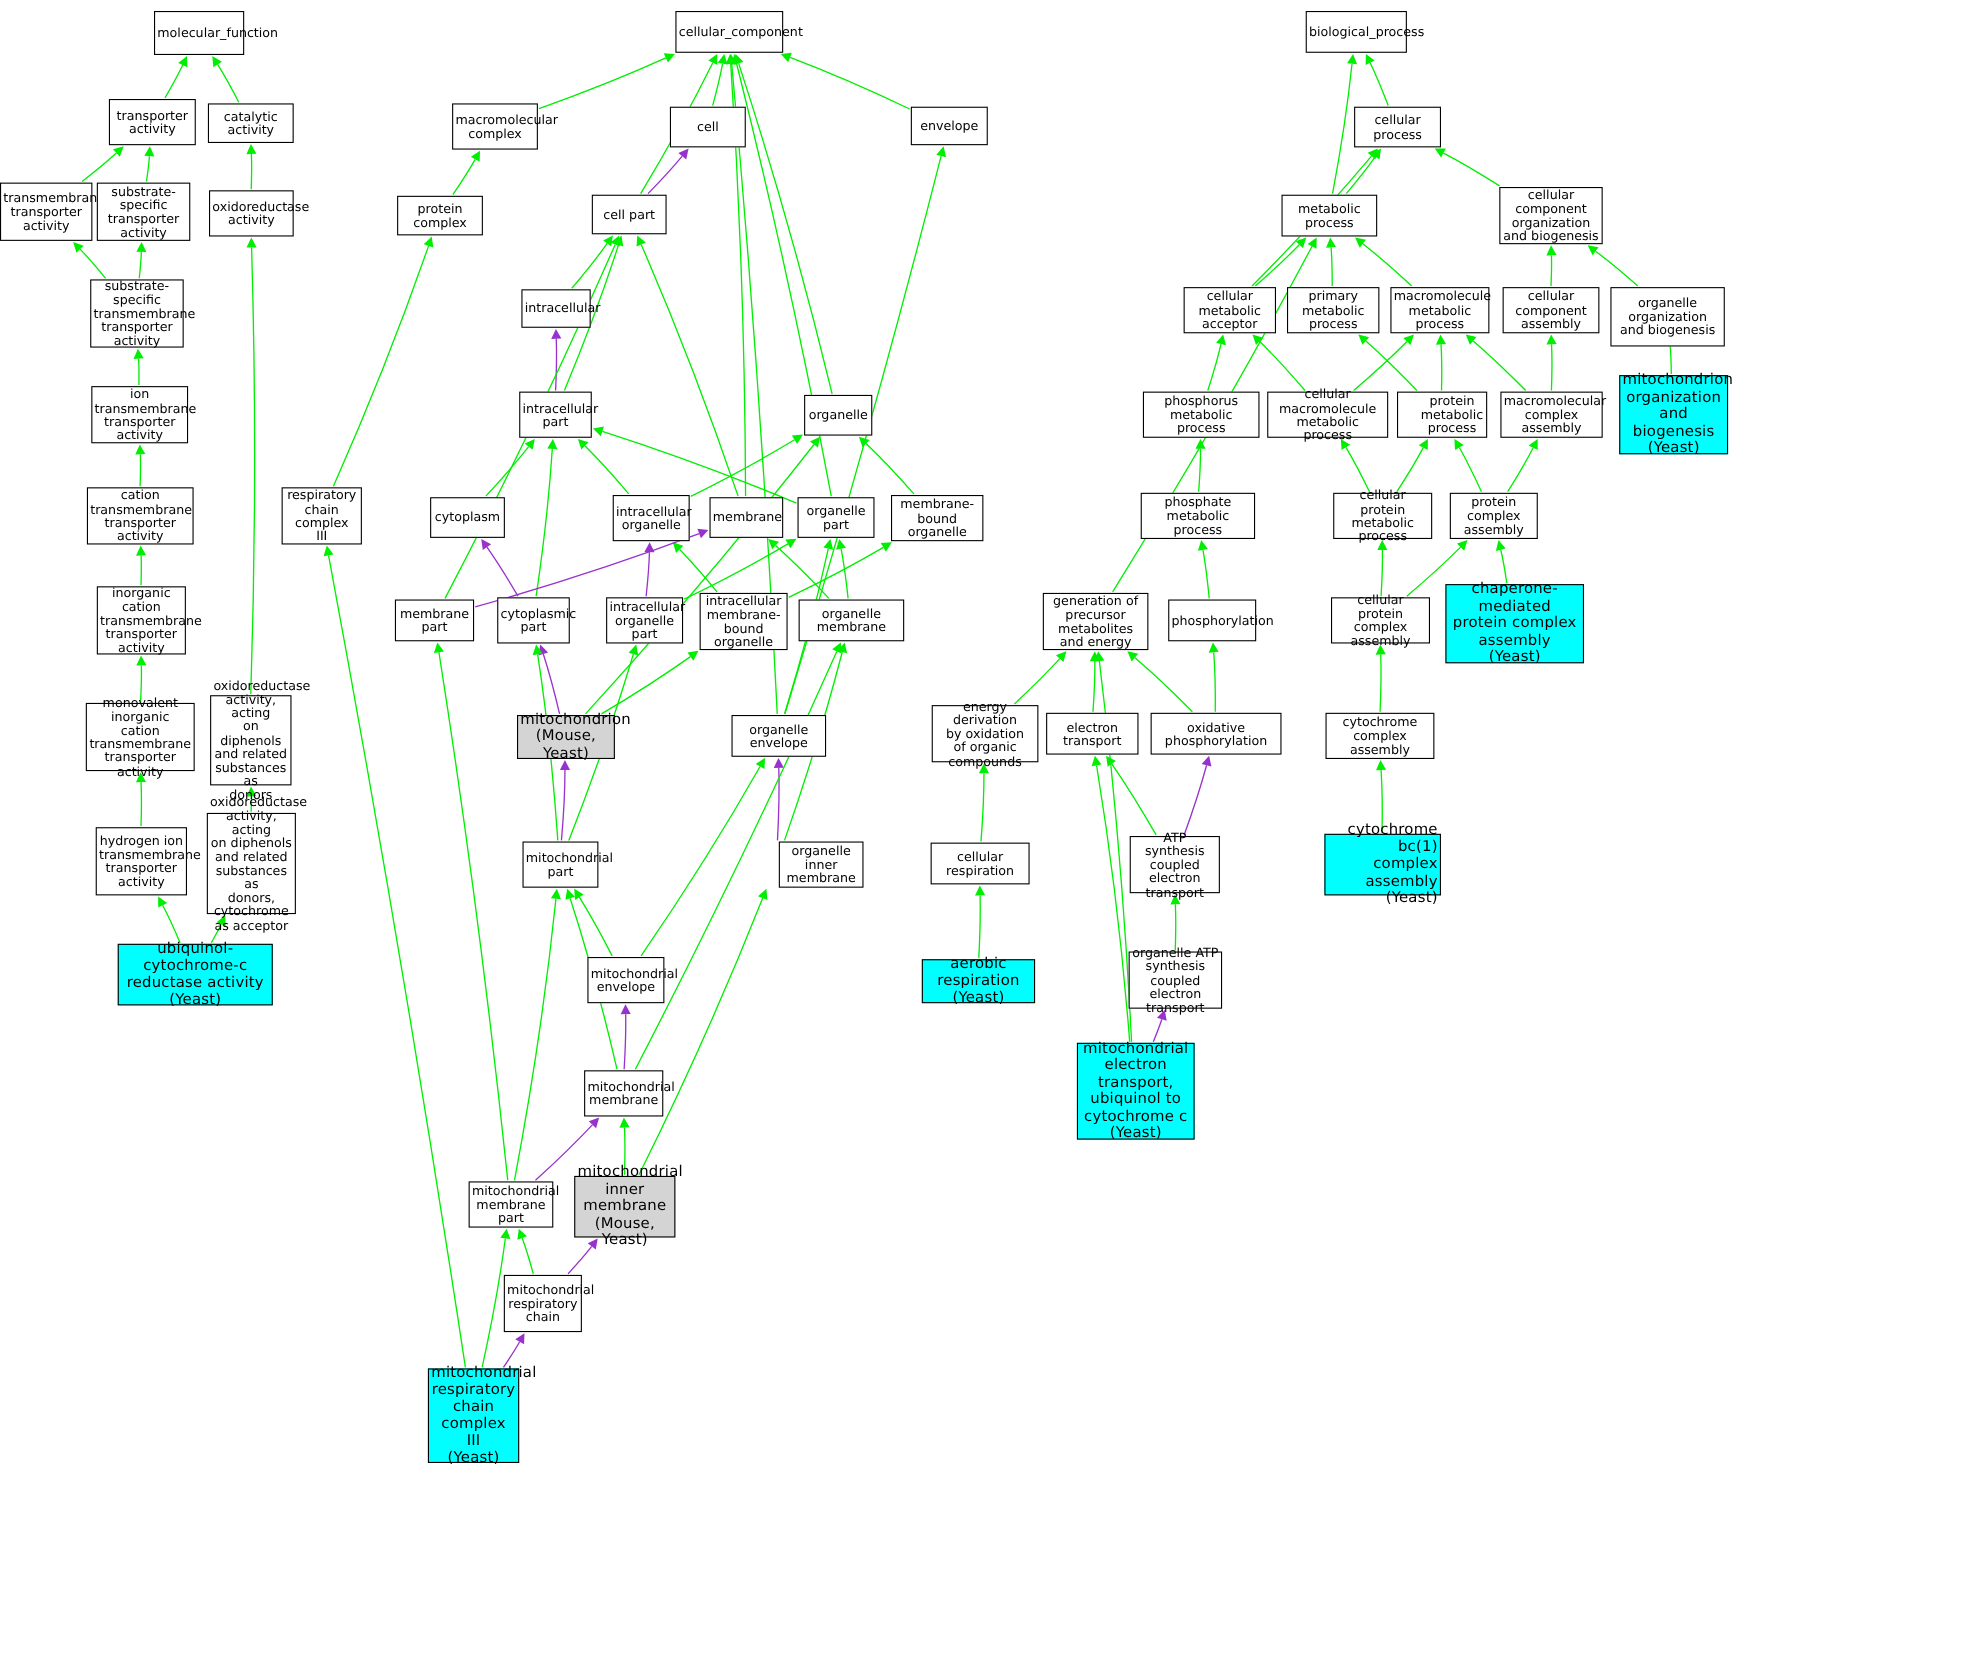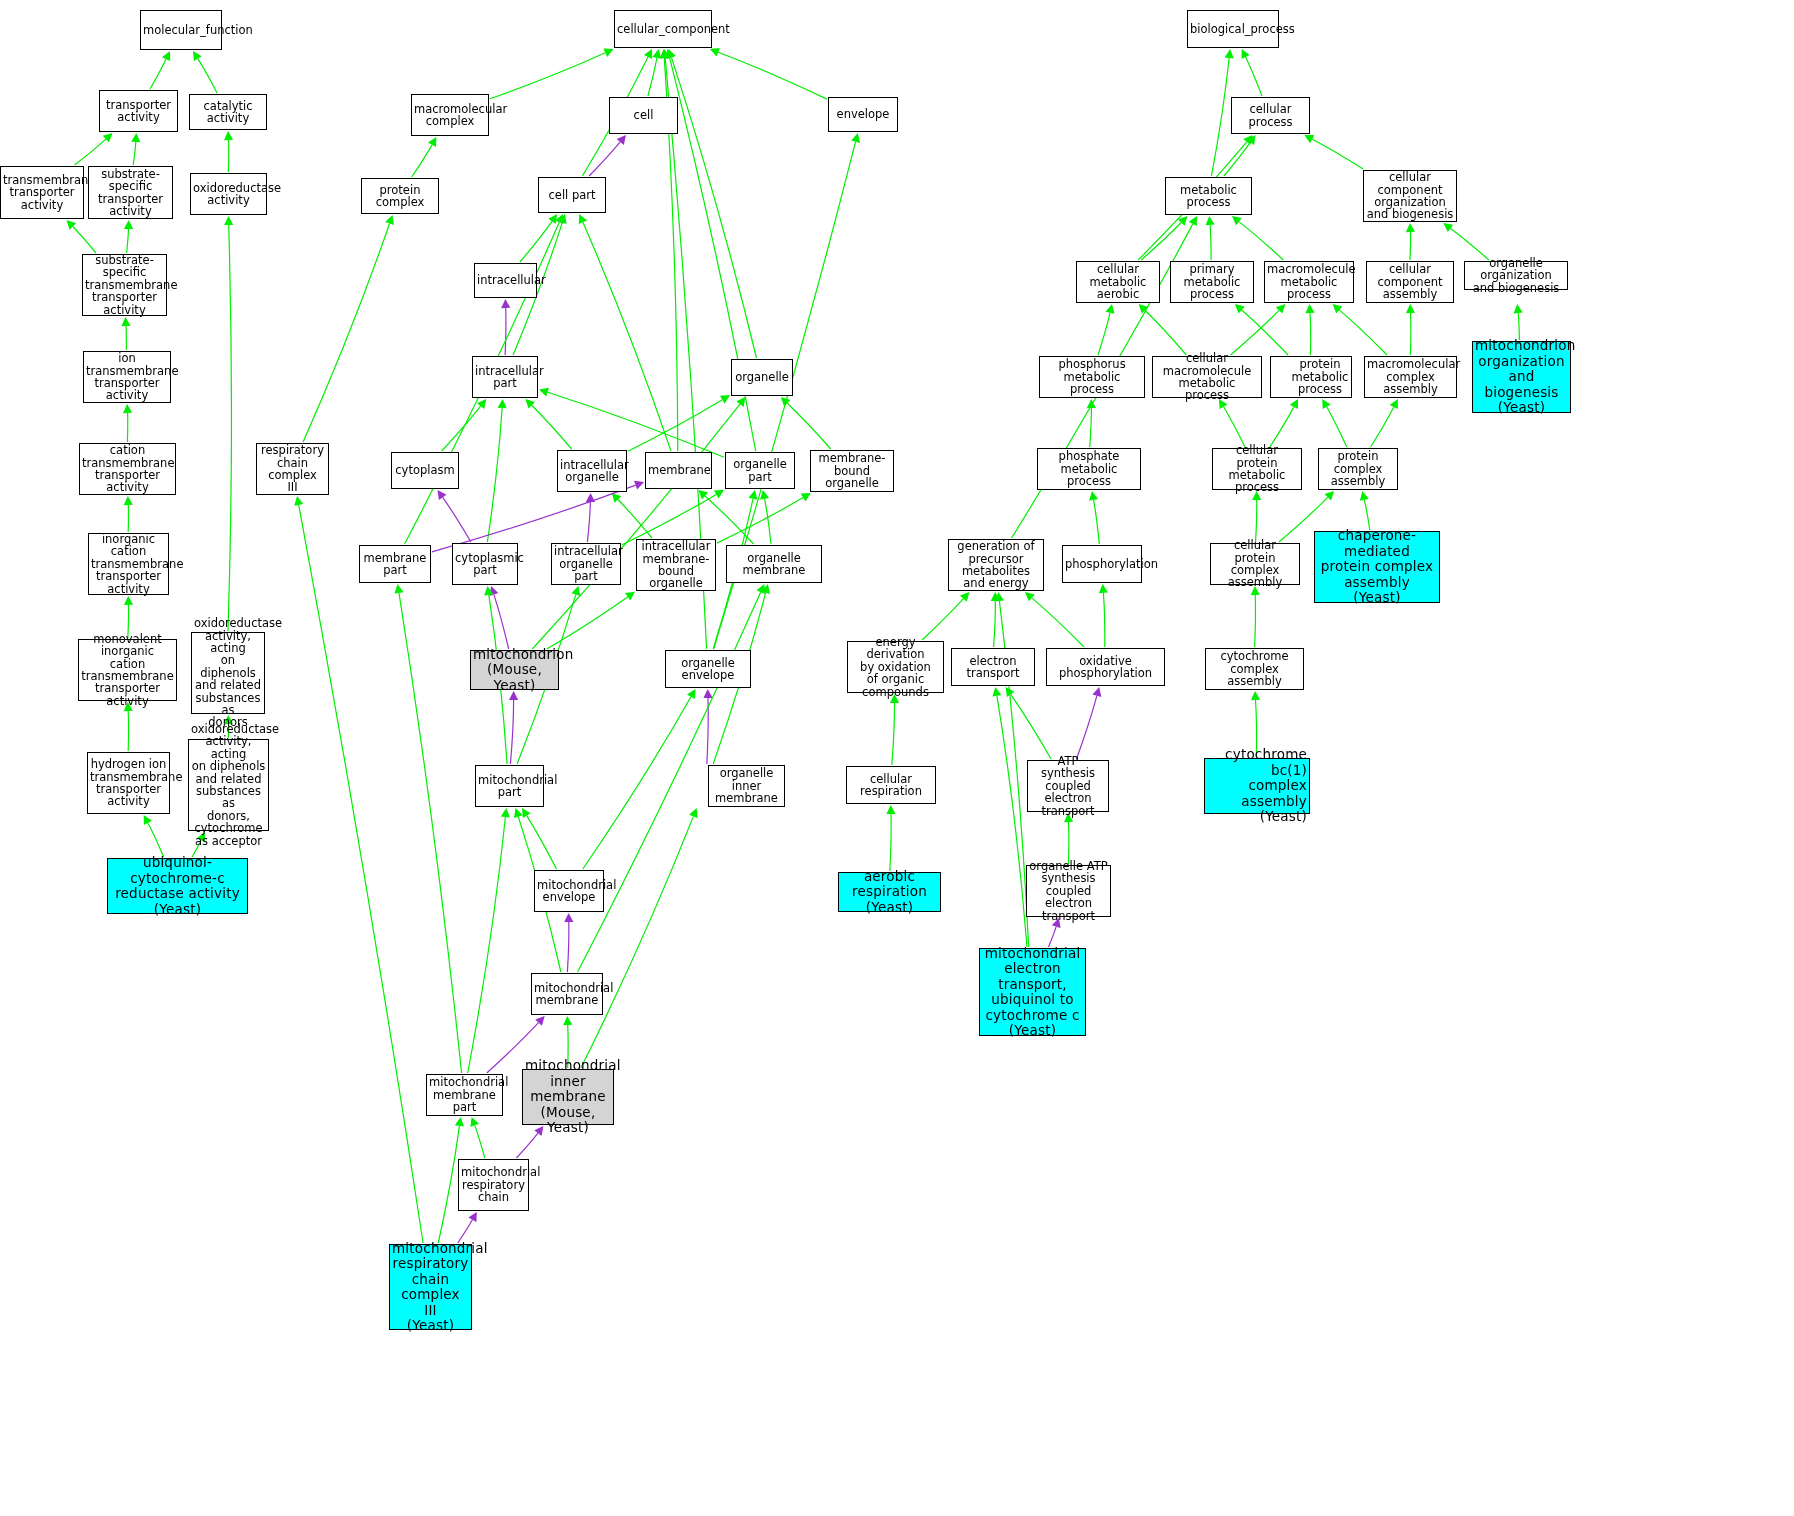--- a/index.html
+++ b/index.html
@@ -489,35 +489,35 @@
       <div class="node" style="left: 1165px; top: 177px; width: 87px; height: 38px;">
         <span>metabolic process</span>
       </div>
       <div class="node" style="left: 1363px; top: 170px; width: 94px; height: 52px;">
         <span>cellular component
 organization
 and biogenesis</span>
       </div>
       <div class="node" style="left: 1076px; top: 261px; width: 84px; height: 42px;">
         <span>cellular metabolic
-aerobic</span>
+acceptor</span>
       </div>
       <div class="node" style="left: 1170px; top: 261px; width: 84px; height: 42px;">
         <span>primary metabolic
 process</span>
       </div>
       <div class="node" style="left: 1264px; top: 261px; width: 90px; height: 42px;">
         <span>macromolecule
 metabolic process</span>
       </div>
       <div class="node" style="left: 1366px; top: 261px; width: 88px; height: 42px;">
         <span>cellular component
 assembly</span>
       </div>
-      <div class="node" style="left: 1464px; top: 261px; width: 104px; height: 29px;">
+      <div class="node" style="left: 1464px; top: 261px; width: 104px; height: 54px;">
         <span>organelle organization
 and biogenesis</span>
       </div>
       <div class="node" style="left: 1039px; top: 356px; width: 106px; height: 42px;">
         <span>phosphorus metabolic
 process</span>
       </div>
       <div class="node" style="left: 1152px; top: 356px; width: 110px; height: 42px;">
         <span>cellular macromolecule
 metabolic process</span>

